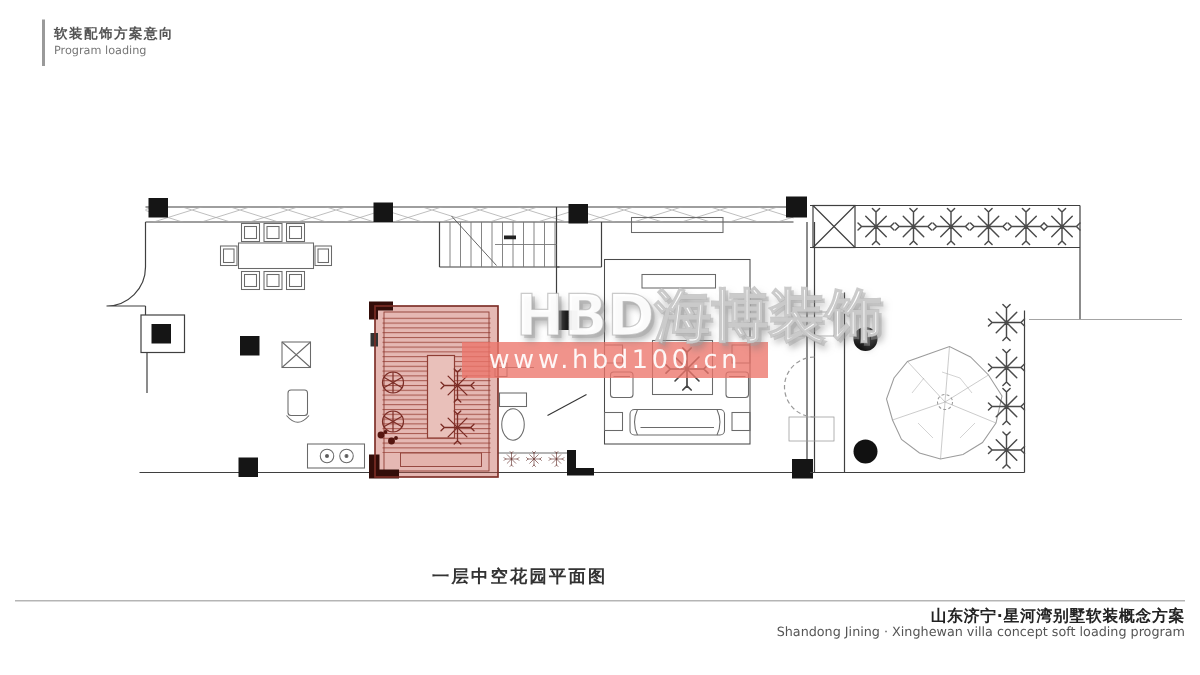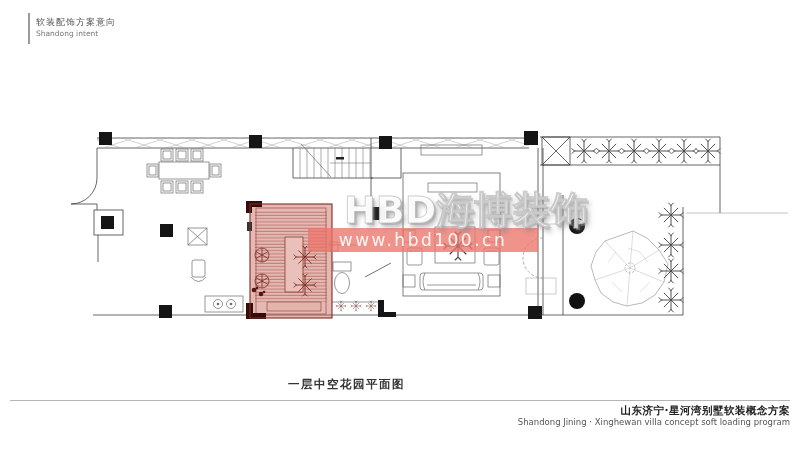--- a/index.html
+++ b/index.html
@@ -6,36 +6,36 @@
   body{
     width:800px;height:450px;position:relative;overflow:hidden;
     background:#ffffff;
     font-family:"DejaVu Sans","Liberation Sans",sans-serif;
     color:#444;
   }
   .abs{position:absolute;}
 
   
   #hdr-bar{left:28px;top:13px;width:2px;height:31px;background:#9a9a9a;}
-  #hdr-cn{left:36px;top:16px;font-size:9px;font-weight:normal;color:#555;letter-spacing:1px;white-space:nowrap;}
+  #hdr-cn{left:36px;top:16px;font-size:9px;font-weight:bold;color:#555;letter-spacing:1px;white-space:nowrap;}
   #hdr-en{left:36px;top:29px;font-size:7.5px;color:#777;white-space:nowrap;}
 
   
   #plan{left:0;top:0;}
 
   
   #wm-brand{
     left:296px;top:185px;font-size:38px;font-weight:bold;white-space:nowrap;
     color:rgba(255,255,255,0.93);
     text-shadow:2px 2px 0 rgba(160,160,160,0.45), 3px 4px 5px rgba(120,120,120,0.55);
     -webkit-text-stroke:0.8px rgba(175,175,175,0.65);
     z-index:4;pointer-events:none;margin-left:48px;
   }
   #wm-banner{
-    left:308px;top:228px;width:230px;height:24px;
+    left:308px;top:228px;width:204px;height:24px;
     background:var(--banner, rgba(236,116,106,0.78));
     z-index:3;display:flex;align-items:center;justify-content:center;
   }
   #wm-url{
     font-size:17px;letter-spacing:2.5px;color:rgba(255,255,255,0.92);white-space:nowrap;
   }
 
   
   #caption{left:288px;top:377px;width:200px;
     font-size:11.5px;font-weight:bold;color:#333;letter-spacing:1.5px;white-space:nowrap;}
@@ -46,21 +46,21 @@
   #footer-en{right:10px;top:417px;font-size:8.5px;color:#555;text-align:center;white-space:nowrap;}
 
   .hl-fill{fill:var(--highlight, rgba(194,86,74,0.42));}
   .corner-fill{fill:var(--corner, #330d09);}
 </style>
 </head>
 <body>
 
 <div class="abs" id="hdr-bar"></div>
 <div class="abs" id="hdr-cn">软装配饰方案意向</div>
-<div class="abs" id="hdr-en">Shandong intent</div>
+<div class="abs" id="hdr-en">Program loading</div>
 
 <svg class="abs" id="plan" width="800" height="450" viewBox="0 0 800 450">
   <defs>
     <g id="snow" fill="none" stroke-linecap="round">
       <path d="M0,-8 V8 M-8,0 H8 M-5.7,-5.7 L5.7,5.7 M5.7,-5.7 L-5.7,5.7
                M0,-8 l-2,-2 M0,-8 l2,-2 M0,8 l-2,2 M0,8 l2,2
                M-8,0 l-2,-2 M-8,0 l-2,2 M8,0 l2,-2 M8,0 l2,2" stroke-width="0.8"></path>
     </g>
     <g id="fan" fill="none">
       <circle r="7" stroke-width="0.8"></circle>

